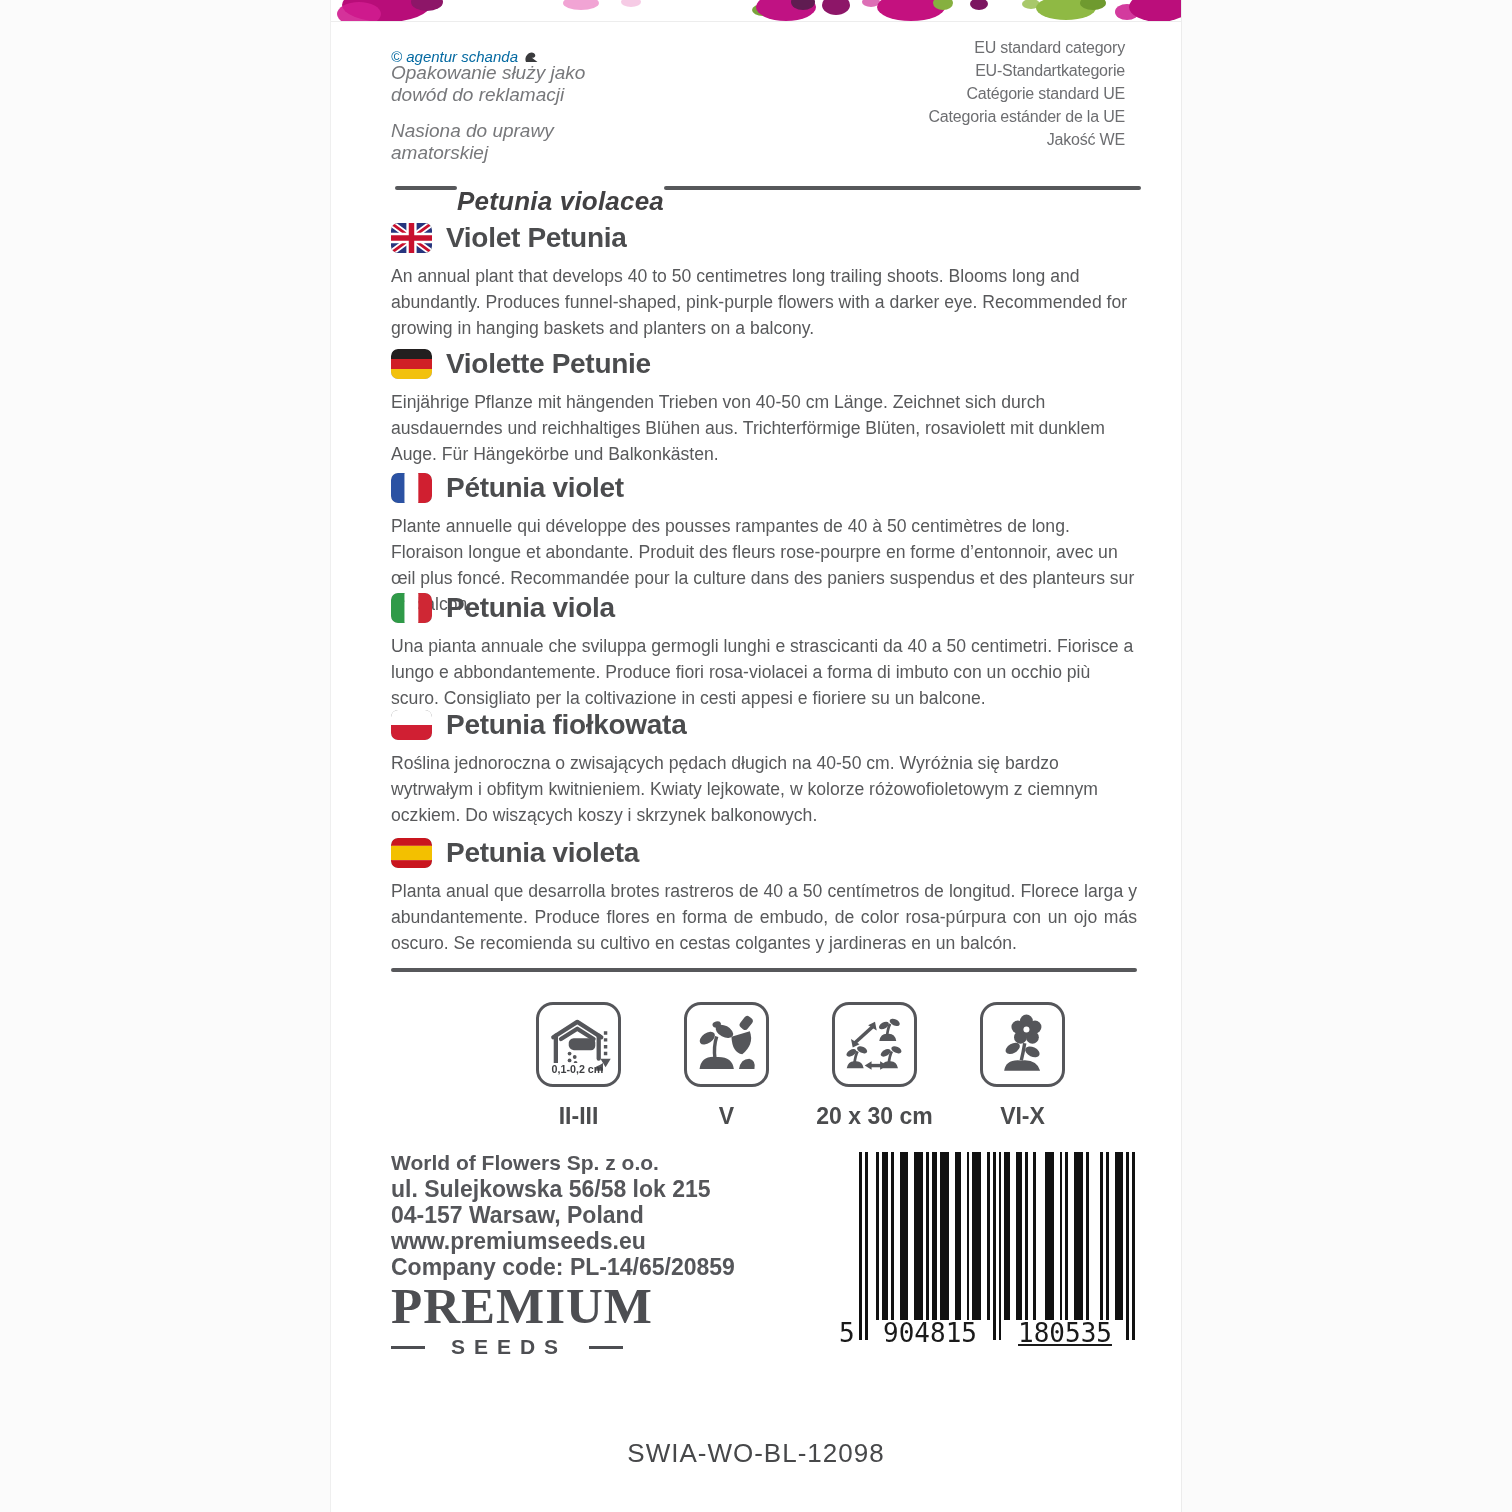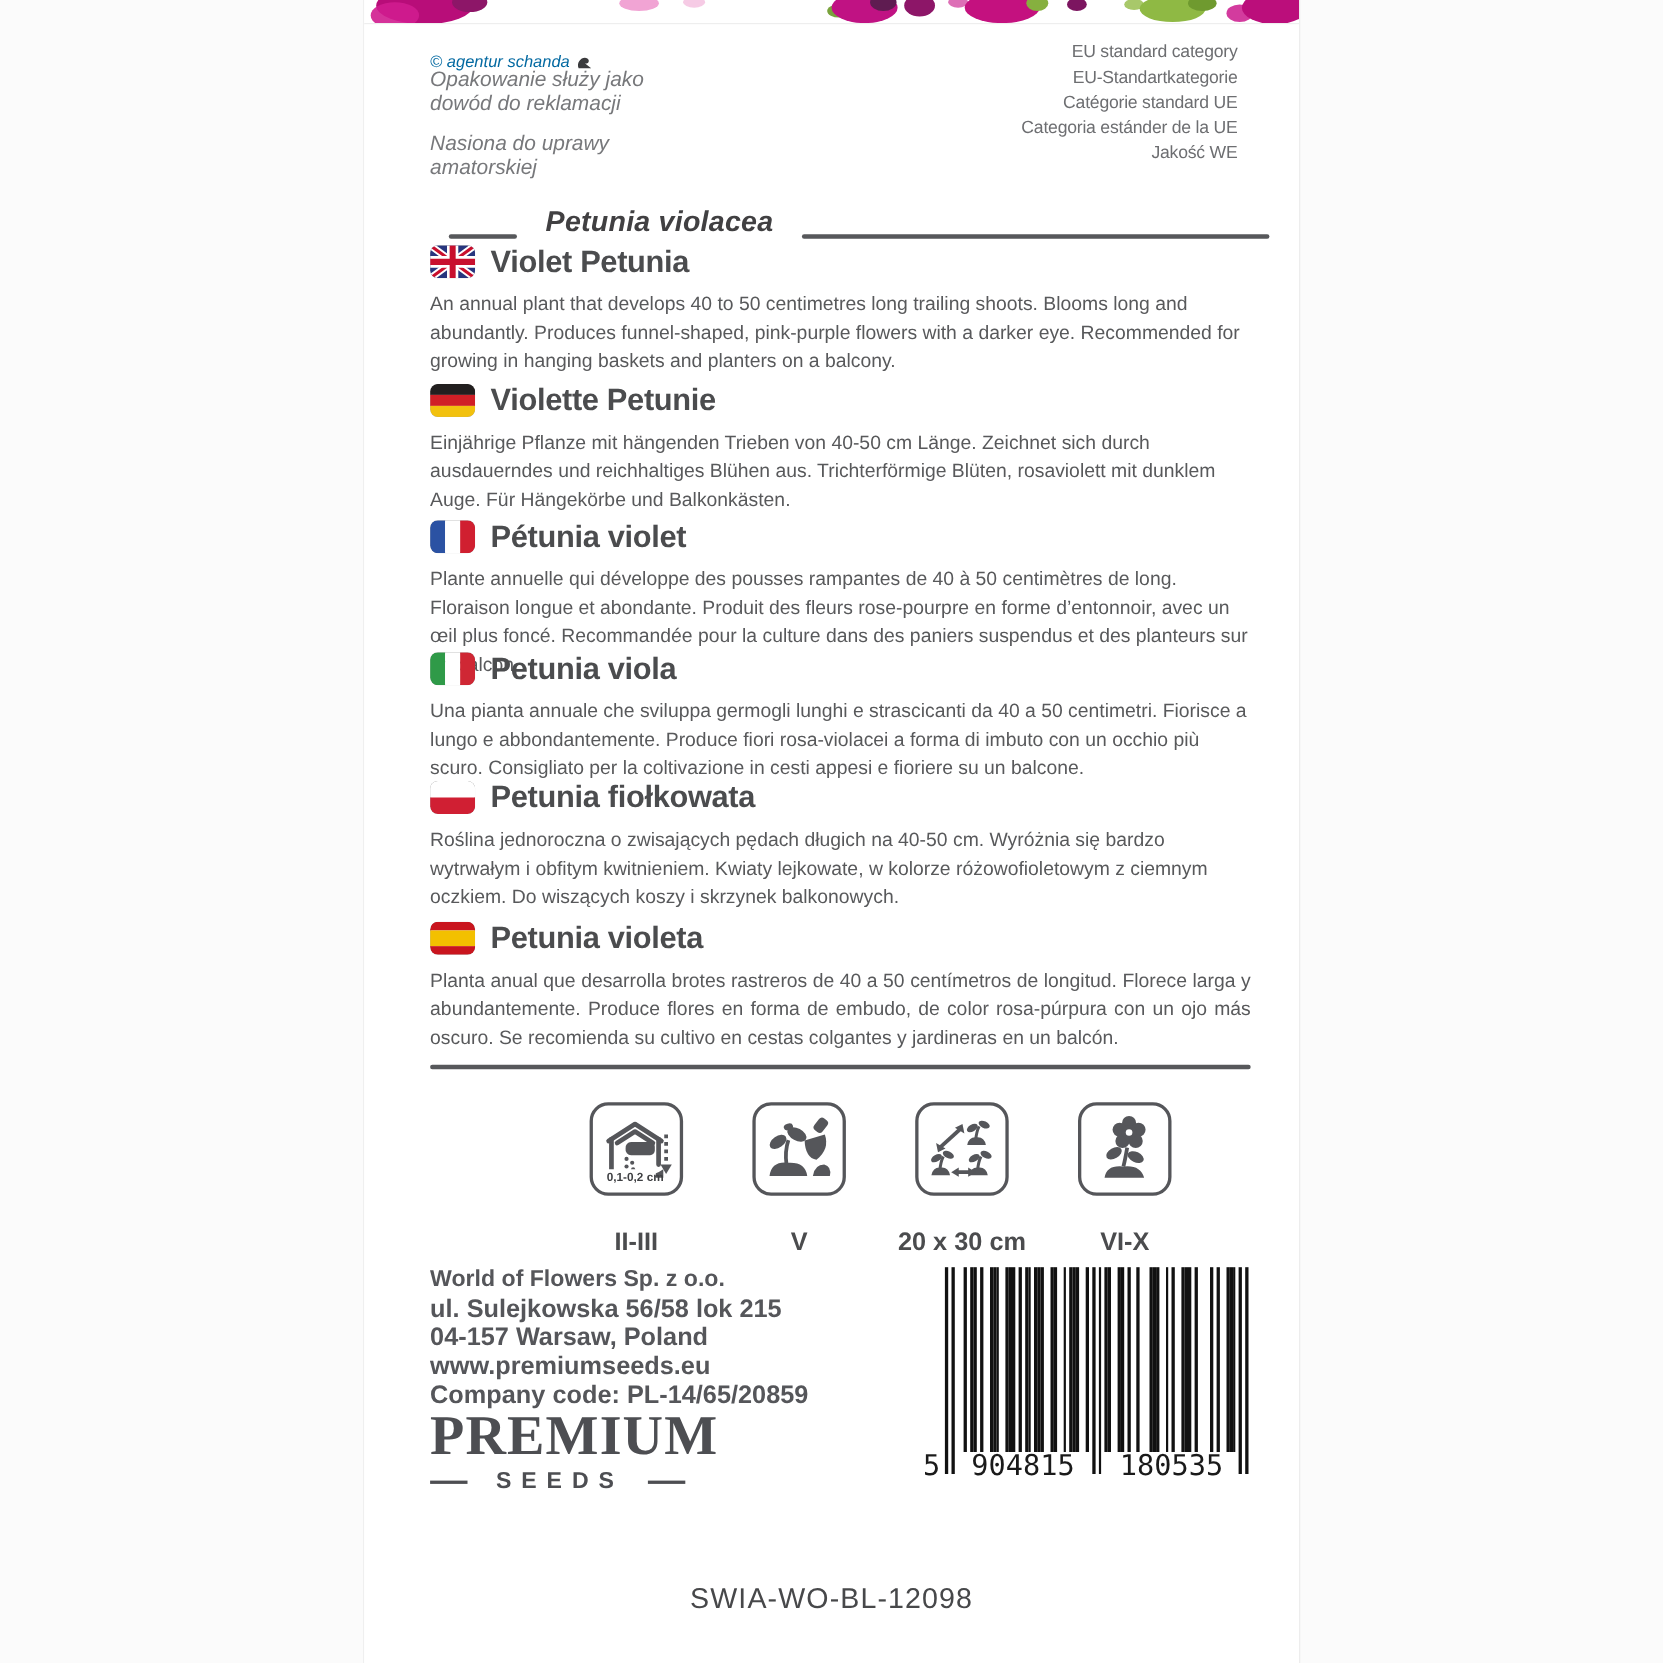--- a/index.html
+++ b/index.html
@@ -9,61 +9,61 @@
   .flower-strip{position:absolute;top:0;left:0;width:850px;height:21px;border-bottom:1px solid #ededed;}
   
   .credit{position:absolute;left:60px;top:48px;font-size:15px;font-style:italic;color:#0369a1;
     display:flex;align-items:center;gap:5px;}
   .left-note{position:absolute;left:60px;width:225px;font-style:italic;color:#77787b;
     font-size:19px;line-height:22px;}
   .ln1{top:62px;} .ln2{top:120px;}
   .right-notes{position:absolute;right:56px;top:36px;text-align:right;color:#6d6e71;
     font-size:16px;line-height:23px;letter-spacing:-0.2px;}
   
-  .title-row{position:absolute;left:77px;top:186px;width:746px;display:flex;align-items:flex-end;gap:26px;}
+  .title-row{position:absolute;left:64px;top:186px;width:746px;display:flex;align-items:flex-start;gap:0;}
   .title-row .rule{height:4px;background:#57585b;border-radius:2px;}
   .rule-short{width:62px;} .rule-long{flex:1;}
   .latin{font-size:26px;font-weight:bold;font-style:italic;color:#414042;letter-spacing:0.2px;}
   
   .lang-section{position:absolute;left:60px;width:746px;}
   .s0{top:222px;} .s1{top:348px;} .s2{top:472px;} .s3{top:592px;} .s4{top:709px;} .s5{top:837px;}
   .sec-head{display:flex;align-items:center;gap:14px;height:32px;}
   .flag{width:41px;height:30px;border-radius:7px;overflow:hidden;display:block;flex:0 0 41px;
     box-shadow:inset 0 0 0 1px rgba(60,60,60,.45);}
   .flag svg{display:block;width:100%;height:100%;border-radius:7px;}
   .sec-head h2{margin:0;font-size:28px;font-weight:bold;color:#4b4c4e;letter-spacing:-0.3px;}
   .lang-section p{margin:9px 0 0 0;font-size:17.6px;line-height:26px;color:#58595b;}
   .justify{text-align:justify;}
   
   .divider{position:absolute;left:60px;top:968px;width:746px;height:4px;background:#57585b;border-radius:2px;}
   .picto-row{position:absolute;left:205px;top:1002px;display:flex;gap:63px;}
   .pict{width:85px;display:flex;flex-direction:column;align-items:center;}
   .pict-box{width:85px;height:85px;border:3.5px solid #55565a;border-radius:17px;box-sizing:border-box;
     display:flex;align-items:center;justify-content:center;background:#fff;}
   .pict-box svg{width:72px;height:72px;}
-  .pict-label{margin-top:28px;font-size:23px;font-weight:bold;color:#4b4c4e;white-space:nowrap;}
+  .pict-label{margin-top:16px;font-size:23px;font-weight:bold;color:#4b4c4e;white-space:nowrap;}
   
   .company{position:absolute;left:60px;top:1150px;color:#55565a;font-weight:bold;line-height:26px;}
   .company .co-name{font-size:21px;}
   .company div{font-size:23px;}
   .logo{position:absolute;left:60px;top:1280px;width:232px;color:#4d4e52;}
   .logo-word{font-family:"Liberation Serif",serif;font-weight:bold;font-size:51px;letter-spacing:1px;
     line-height:52px;}
   .seeds-row{display:flex;align-items:center;gap:22px;margin-top:3px;}
   .seeds-row .sline{flex:1;height:3px;background:#4d4e52;}
   .seeds-word{font-size:21px;font-weight:bold;letter-spacing:9px;text-indent:4px;}
   
   .barcode{position:absolute;left:528px;top:1152px;width:278px;height:192px;}
   .bars{display:flex;align-items:flex-start;height:188px;}
   .module{width:2.92px;height:168px;flex:0 0 auto;}
   .module.bar{background:#111;}
   .module.guard{height:188px;}
   .bc-digit{position:absolute;bottom:-2px;font-family:"DejaVu Sans Mono",monospace;
     font-size:26px;color:#1a1a1a;background:#fff;line-height:26px;}
-  .bc-first{left:-20px;} .bc-g1{left:11px;width:120px;text-align:center;} .bc-g2{left:146px;width:120px;text-align:center;}
+  .bc-first{left:-20px;} .bc-g1{left:11px;width:120px;text-align:center;} .bc-g2{left:146px;width:120px;text-align:center;text-decoration:underline;}
   
   .bottom-code{position:absolute;left:0;top:1438px;width:100%;text-align:center;
     font-size:26px;color:#47484a;letter-spacing:1px;}
 </style>
 </head>
 <body>
 
 <div class="packet">
 
   <svg class="flower-strip" viewBox="0 0 850 21" preserveAspectRatio="none">

